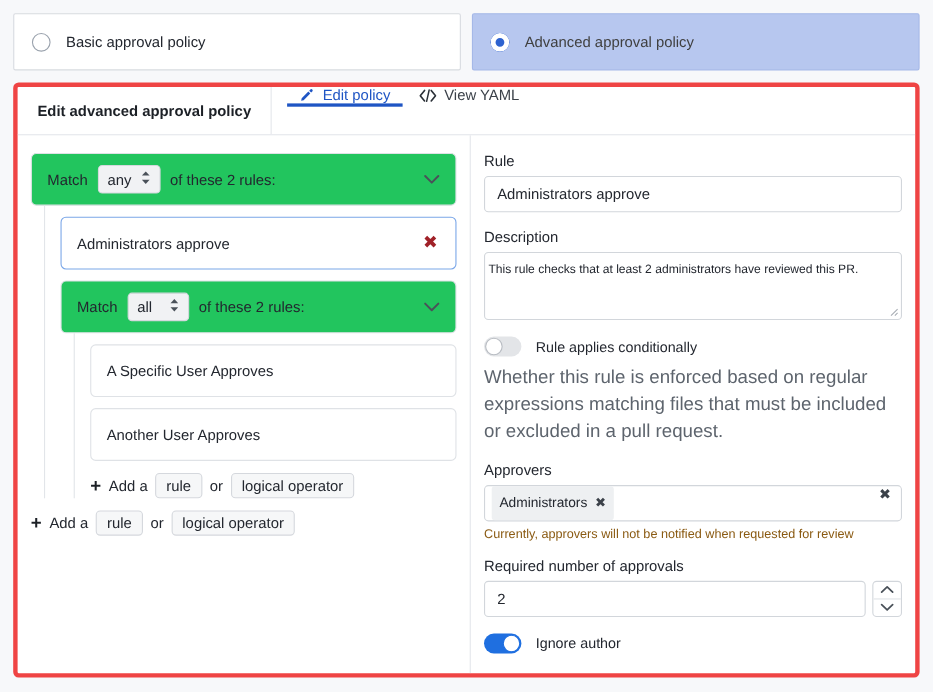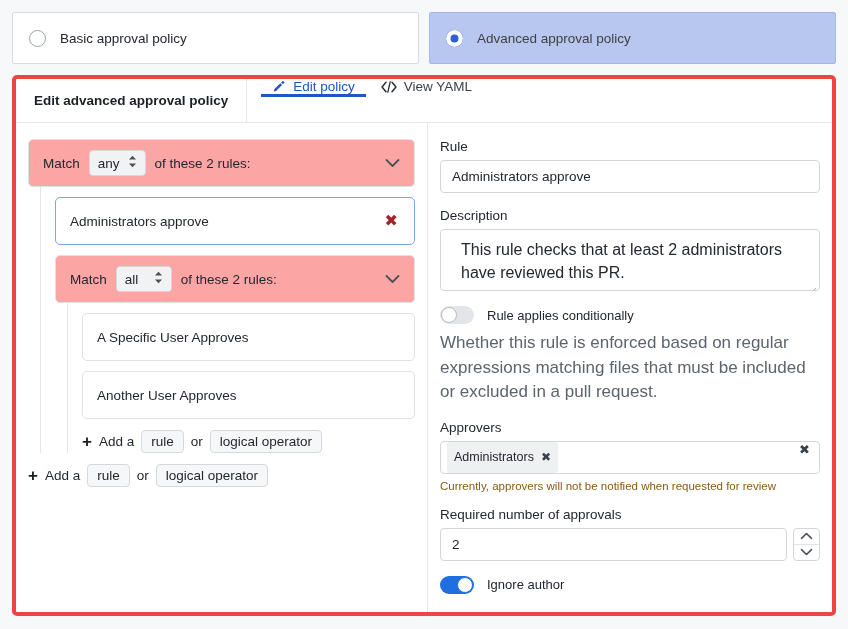--- a/index.html
+++ b/index.html
@@ -95,21 +95,21 @@
   .col-right {
     flex: 1 1 auto;
     padding: 16px 12px 10px 12px;
     overflow: hidden;
   }
 
   
   .group-head {
     border: 1px solid #dfe2e6;
     border-radius: 5px;
-    background: #fca5a5;
+    background: #22c55e;
     height: 48px;
     display: flex; align-items: center;
     padding: 0 14px;
     gap: 9px;
   }
   .group-head .txt { font-size: 13.5px; color: #23272f; }
   .mini-select {
     display: inline-flex; align-items: center; gap: 8px;
     background: #f1f2f4;
     border: 1px solid #d5d8dd;
@@ -192,22 +192,22 @@
     color: #23272f;
     display: flex;
     align-items: center;
   }
   .ftextarea {
     width: 100%;
     height: 62px;
     border: 1px solid #d2d6db;
     border-radius: 4px;
     background: #fff;
-    padding: 8px 20px;
-    font-size: 16px;
+    padding: 8px 3px;
+    font-size: 11px;
     line-height: 1.45;
     color: #23272f;
     position: relative;
     overflow: hidden;
   }
   .resize-grip {
     position: absolute; right: 2px; bottom: 2px;
     width: 10px; height: 10px;
     pointer-events: none;
   }

